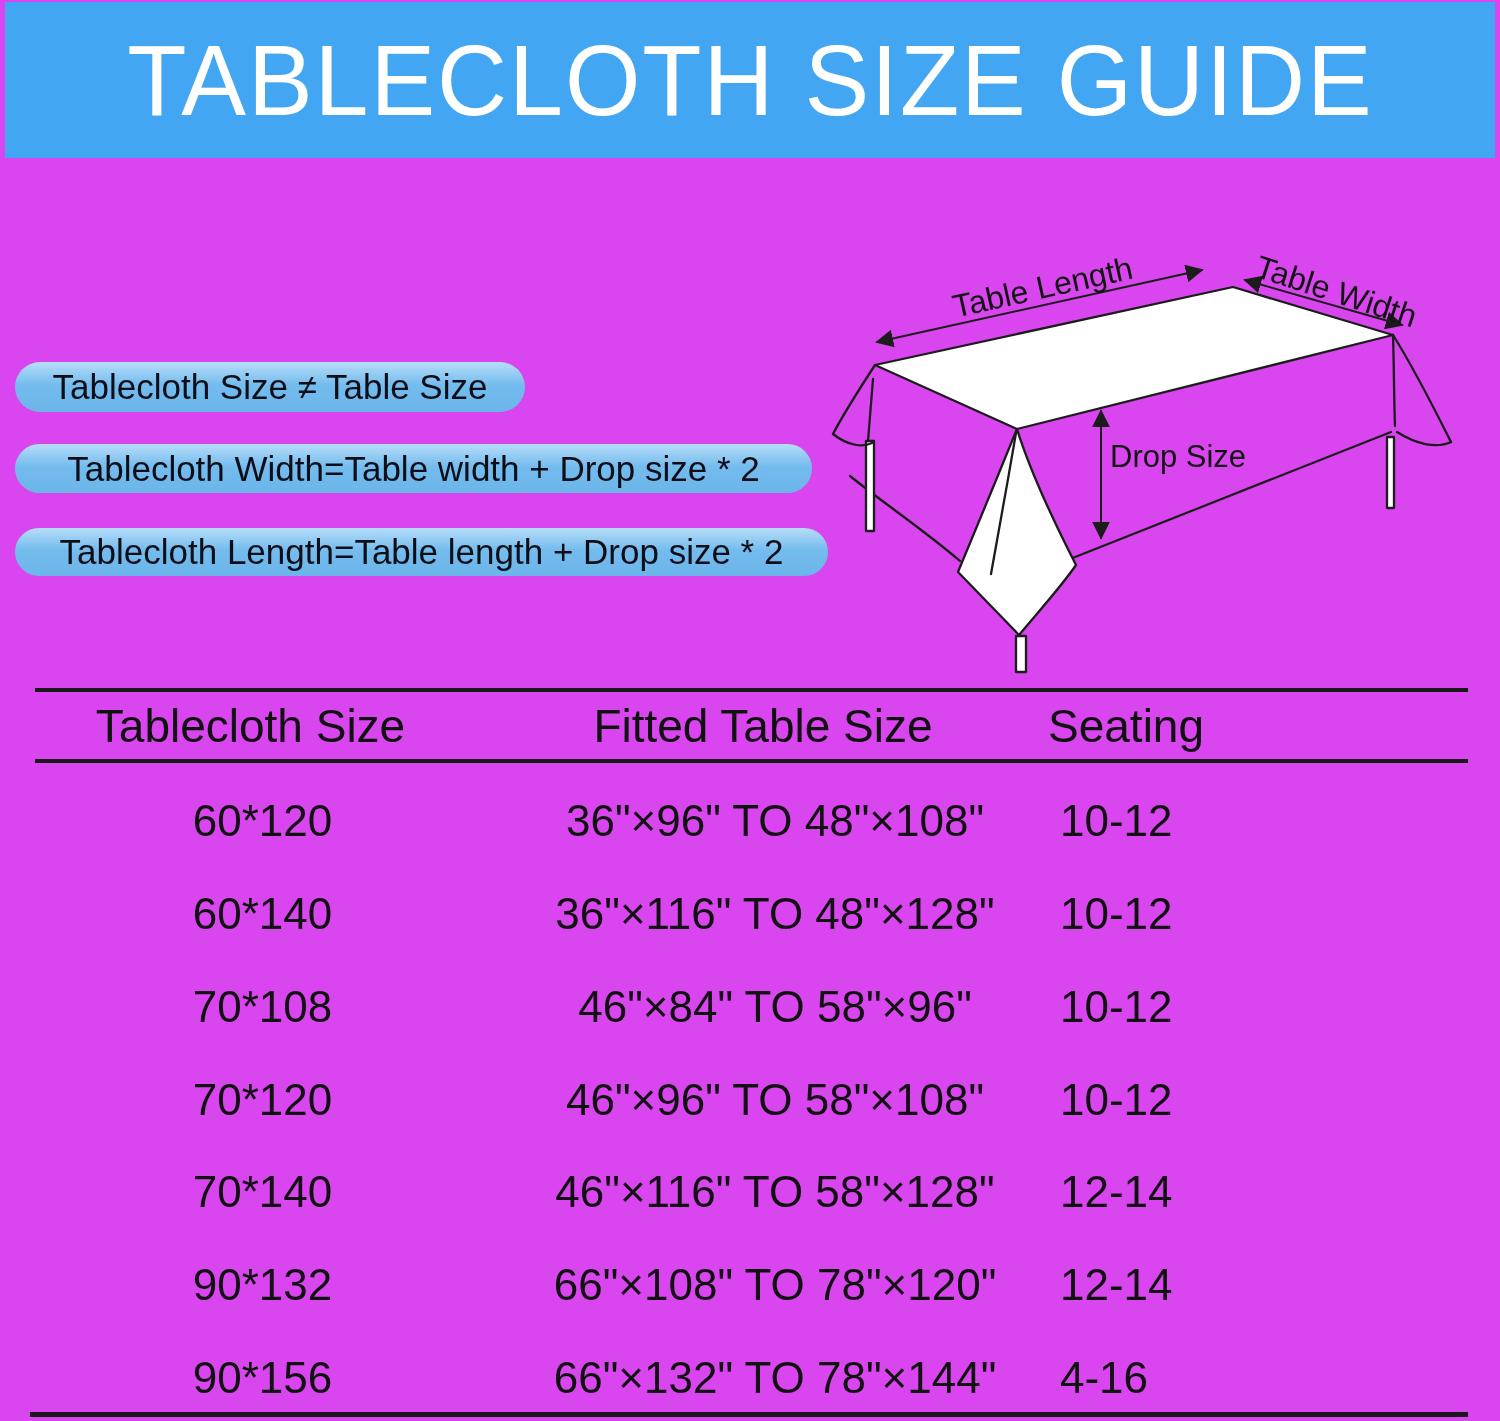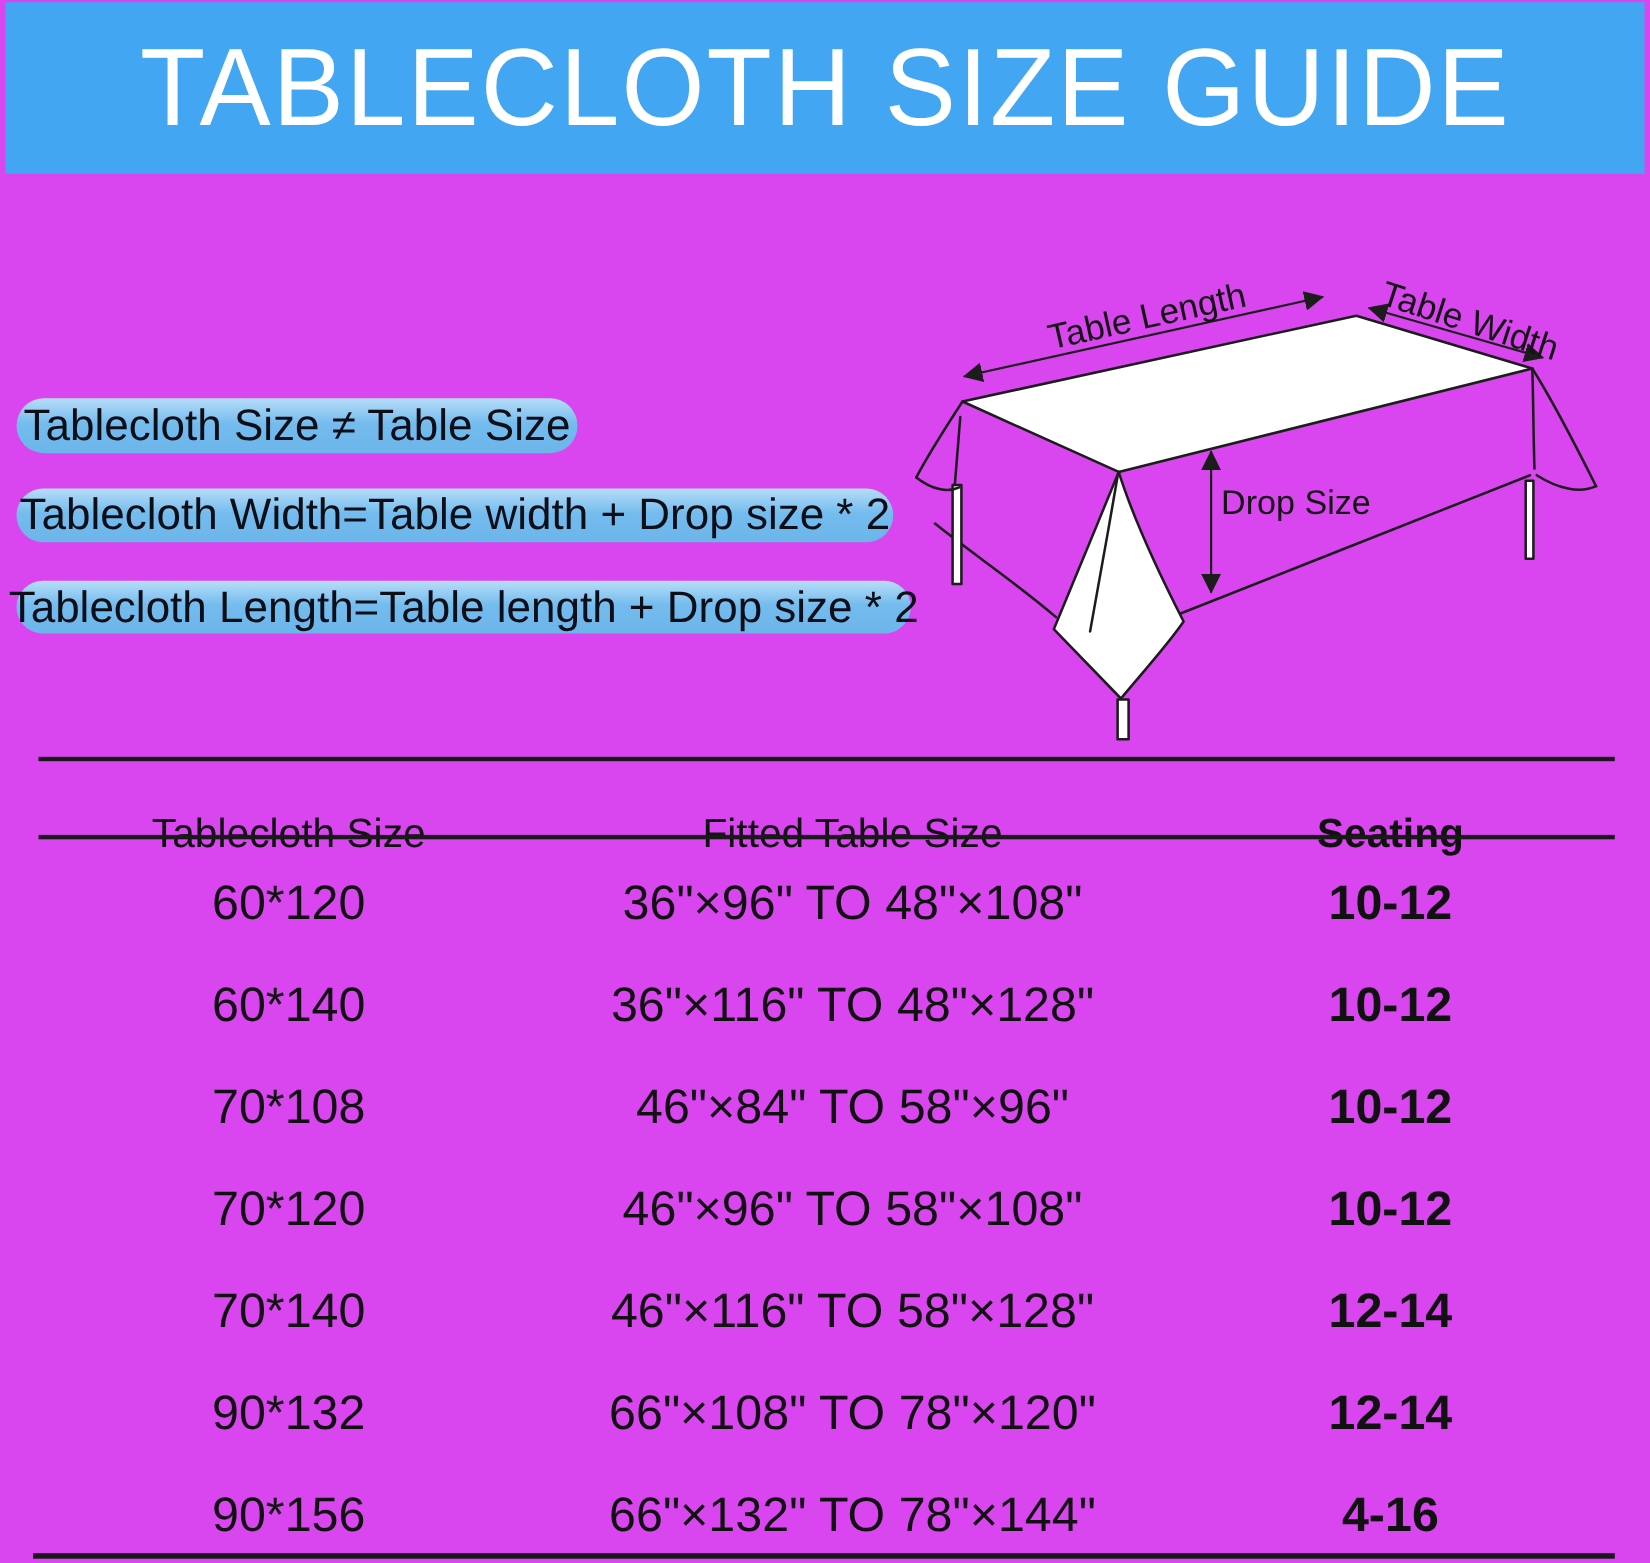--- a/index.html
+++ b/index.html
@@ -14,43 +14,43 @@
     display:flex;align-items:center;justify-content:center;
   }
   .banner h1{
     margin:0;font-size:100px;font-weight:400;letter-spacing:2px;color:#fff;
     white-space:nowrap;transform:scaleX(.97);transform-origin:center;
   }
   
   .pill{
     position:absolute;display:flex;align-items:center;justify-content:center;
     background:linear-gradient(to bottom,#b7ddf8 0%,var(--pill_bg,#74bcee) 46%,#6cb5ea 100%);
-    border-radius:26px;font-size:40px;color:#0e0e18;white-space:nowrap;
+    border-radius:26px;font-size:35px;color:#0e0e18;white-space:nowrap;
   }
   .pill-1{left:15px;top:362px;width:510px;height:50px;}
   .pill-2{left:15px;top:444px;width:797px;height:49px;}
   .pill-3{left:15px;top:528px;width:813px;height:48px;}
   
   .diagram{position:absolute;left:820px;top:230px;width:680px;height:460px;}
   .diagram text{font-family:"Liberation Sans",sans-serif;fill:#141414;}
   
   .rule{position:absolute;background:#191919;}
   .rule-top{left:35px;top:688px;width:1433px;height:4px;}
   .rule-mid{left:35px;top:759px;width:1433px;height:4px;}
   .rule-bottom{left:30px;top:1412px;width:1438px;height:5px;}
   .thead{
-    position:absolute;left:35px;top:692px;width:1433px;height:67px;
-    display:flex;align-items:center;font-size:37px;margin-top:32px;
+    position:absolute;left:23px;top:692px;width:1433px;height:67px;
+    display:flex;align-items:center;font-size:46px;
   }
   .tbody{position:absolute;left:35px;top:763px;width:1433px;height:649px;
     display:flex;flex-direction:column;margin-top:12px;}
   .trow{flex:1 1 auto;display:flex;align-items:center;font-size:44px;}
   .c0{width:455px;text-align:center;}
   .c1{width:570px;text-align:center;}
-  .c2{width:408px;text-align:center;font-weight:bold;}
+  .c2{width:408px;}
 </style>
 </head>
 <body>
 
 <div class="page">
 
   <header class="banner">
     <h1>TABLECLOTH SIZE GUIDE</h1>
   </header>
 

